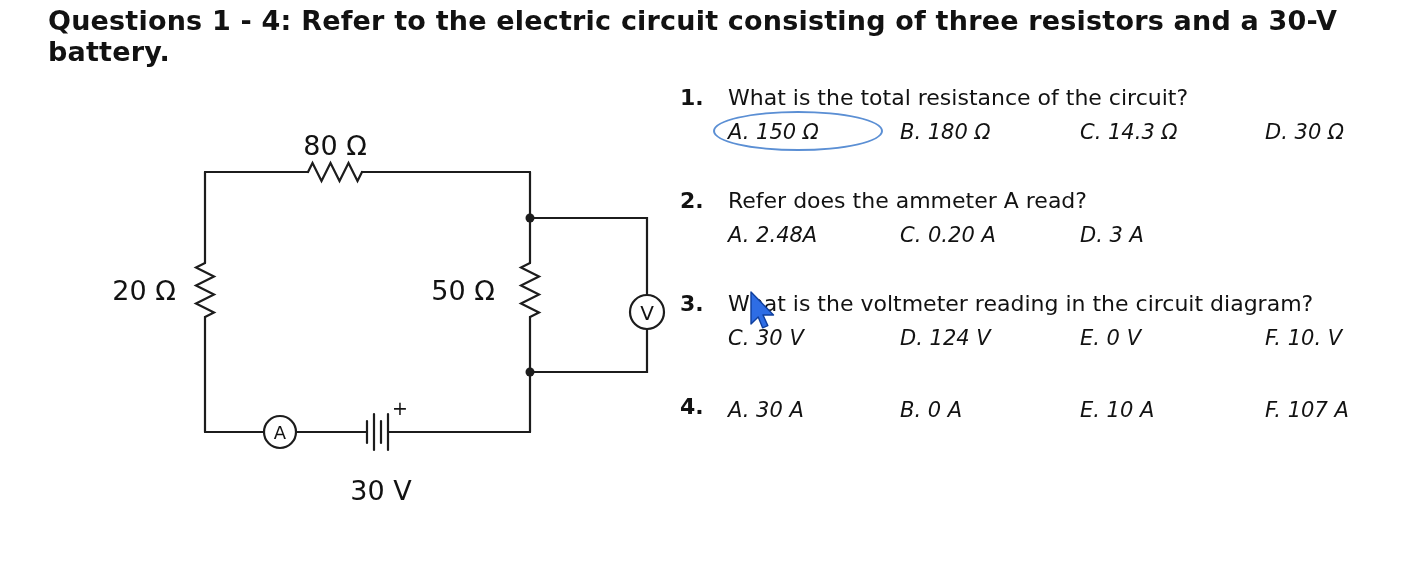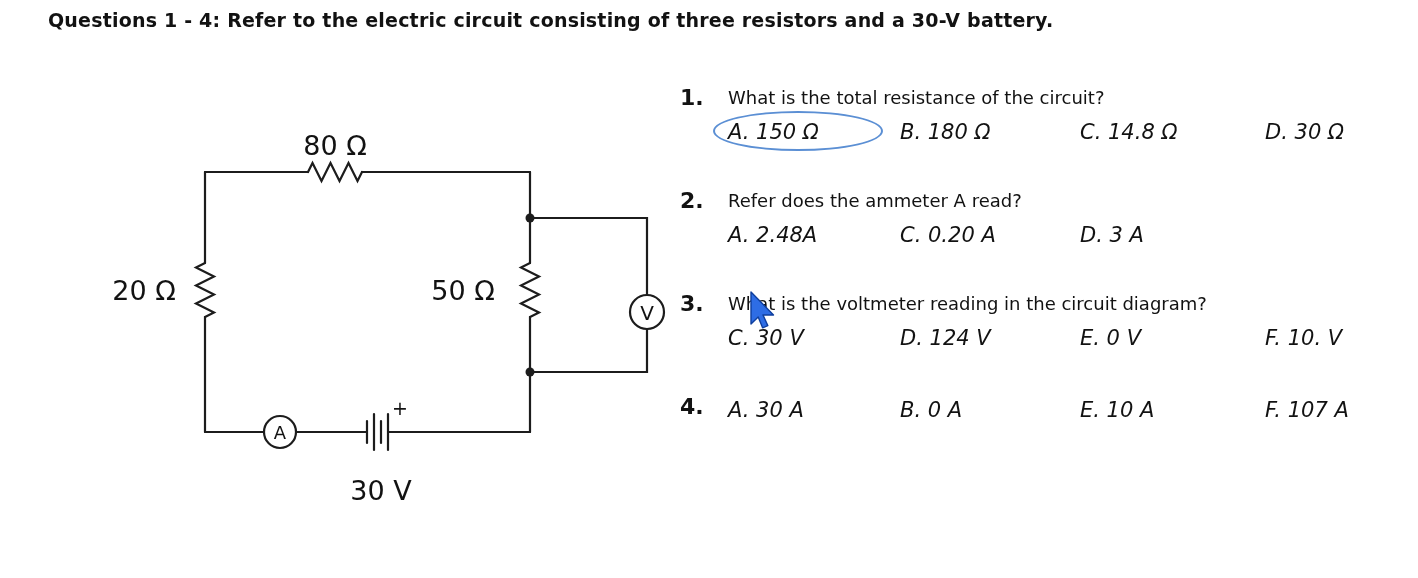--- a/index.html
+++ b/index.html
@@ -6,32 +6,32 @@
   body {
     width:1418px; height:578px;
     background:#ffffff;
     color:#121212;
     font-family:"DejaVu Sans","Liberation Sans",sans-serif;
     position:relative;
     overflow:hidden;
   }
   .title {
     position:absolute; left:48px; top:5px; width:1348px;
-    font-size:19px; font-weight:bold; line-height:31px;
+    font-size:27px; font-weight:bold; line-height:31px;
     letter-spacing:0.2px;
   }
   .circuit-wrap { position:absolute; left:0; top:80px; width:680px; height:498px;margin-left:25px; }
   .questions {
     position:absolute; left:680px; top:82px; width:728px;
     display:flex; flex-direction:column; gap:38px;
   }
   .question { display:flex; align-items:flex-start; }
   .qnum { flex:0 0 48px; font-weight:bold; font-size:22px; line-height:31px; }
   .qbody { flex:1; }
-  .qtext { font-size:18px; line-height:31px; max-width:590px; }
+  .qtext { font-size:22px; line-height:31px; max-width:590px; }
   .opts {
     display:grid; grid-template-columns:172px 180px 185px auto;
     font-style:italic; font-size:21px; line-height:30px; margin-top:4px;
   }
   .opt { position:relative; white-space:nowrap; }
   .answer-ellipse {
     position:absolute; left:-15px; top:-6px; width:170px; height:40px;
     border:2px solid #5b8fd4; border-radius:50%;
     box-sizing:border-box; pointer-events:none;
   }
@@ -91,21 +91,21 @@
   <div class="question">
     <span class="qnum">1.</span>
     <div class="qbody">
       <div class="qtext">What is the total resistance of the circuit?</div>
       <div class="opts">
         <span class="opt">
           <span class="answer-ellipse"></span>
           <span>A. 150 Ω</span>
         </span>
         <span class="opt">B. 180 Ω</span>
-        <span class="opt">C. 14.8 Ω</span>
+        <span class="opt">C. 14.3 Ω</span>
         <span class="opt">D. 30 Ω</span>
       </div>
     </div>
   </div>
 
   <div class="question">
     <span class="qnum">2.</span>
     <div class="qbody">
       <div class="qtext">Refer does the ammeter A read?</div>
       <div class="opts">

